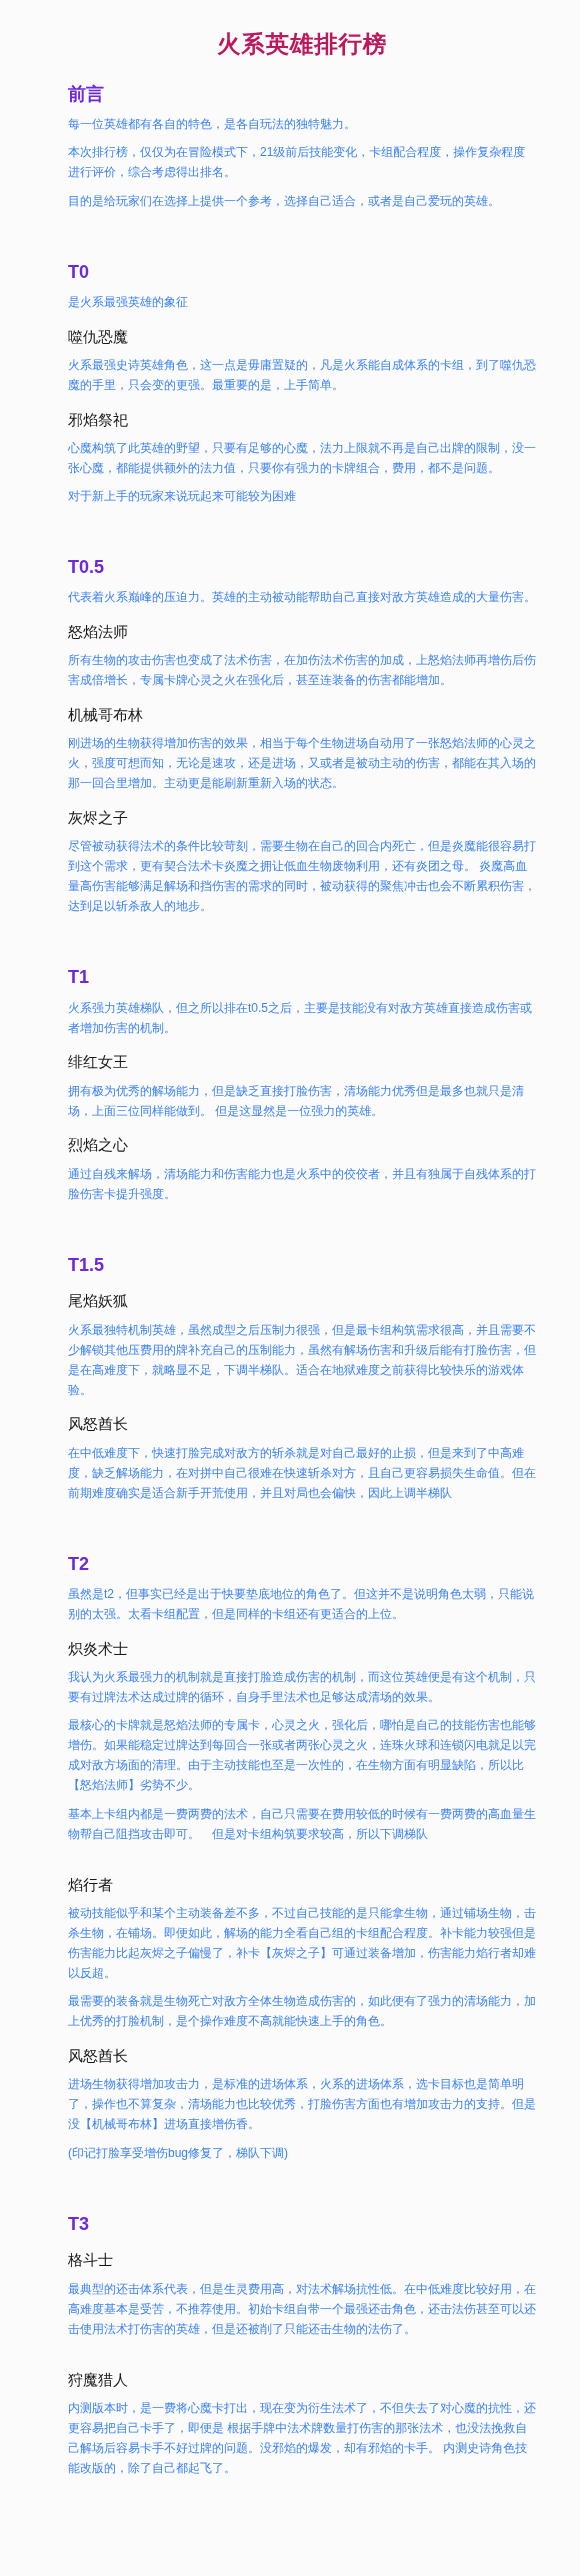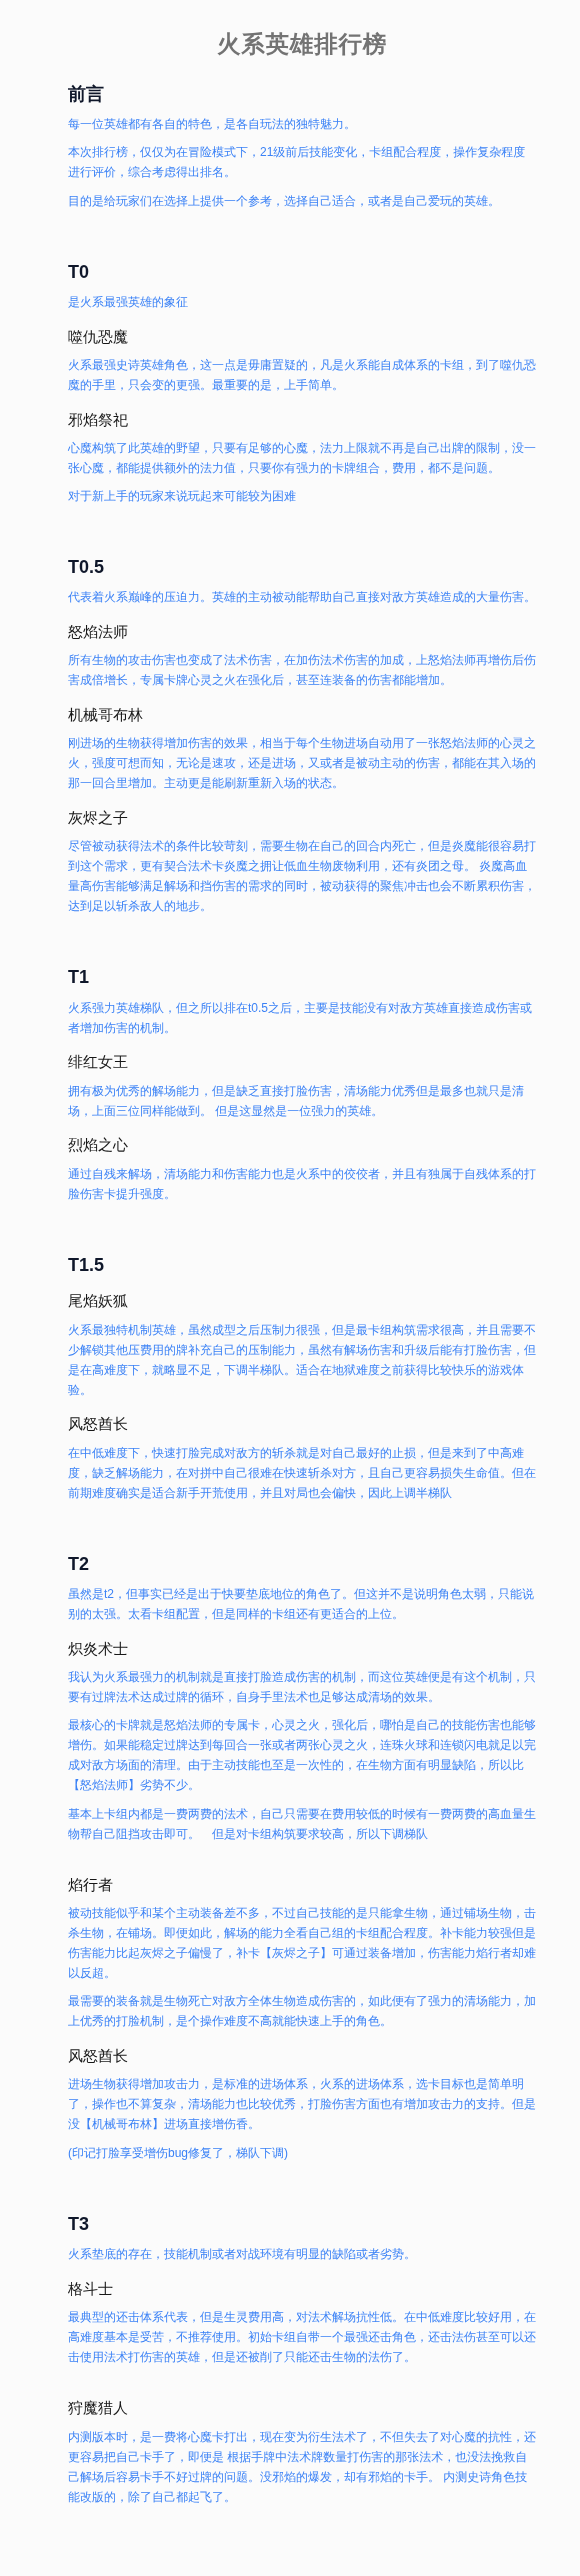--- a/index.html
+++ b/index.html
@@ -21,30 +21,30 @@
     flex: 1;
     display: flex;
     flex-direction: column;
     padding: 16.7px 44px 36px 68px;
     box-sizing: border-box;
   }
   h1.doc-title {
     font-size: 23.5px;
     line-height: 30px;
     font-weight: 700;
-    color: #737373;
+    color: #be185d;
     text-align: center;
     margin: 12px 0 0;
     letter-spacing: 0.8px;
   }
   h2.sec-heading {
     font-size: 18px;
     line-height: 24px;
     font-weight: 700;
-    color: #0f172a;
+    color: #6d28d9;
     margin: 23px 0 0;
   }
   h3.hero-heading {
     font-size: 15px;
     line-height: 21px;
     font-weight: 400;
     color: #181818;
     margin: 13.7px 0 0;
   }
   p.para {
@@ -115,21 +115,20 @@
     <div class="gap-sm"></div>
     <h3 class="hero-heading">焰行者</h3>
     <p class="para">被动技能似乎和某个主动装备差不多，不过自己技能的是只能拿生物，通过铺场生物，击杀生物，在铺场。即便如此，解场的能力全看自己组的卡组配合程度。补卡能力较强但是伤害能力比起灰烬之子偏慢了，补卡【灰烬之子】可通过装备增加，伤害能力焰行者却难以反超。</p>
     <p class="para">最需要的装备就是生物死亡对敌方全体生物造成伤害的，如此便有了强力的清场能力，加上优秀的打脸机制，是个操作难度不高就能快速上手的角色。</p>
     <h3 class="hero-heading">风怒酋长</h3>
     <p class="para">进场生物获得增加攻击力，是标准的进场体系，火系的进场体系，选卡目标也是简单明了，操作也不算复杂，清场能力也比较优秀，打脸伤害方面也有增加攻击力的支持。但是没【机械哥布林】进场直接增伤香。</p>
     <p class="para"> (印记打脸享受增伤bug修复了，梯队下调)</p>
 
     <div class="section-gap"></div>
     <h2 class="sec-heading">T3</h2>
-    <p class="para">火系垫底的存在，技能机制或者对战环境有明显的缺陷或者劣势。</p>
     <h3 class="hero-heading">格斗士</h3>
     <p class="para">最典型的还击体系代表，但是生灵费用高，对法术解场抗性低。在中低难度比较好用，在高难度基本是受苦，不推荐使用。初始卡组自带一个最强还击角色，还击法伤甚至可以还击使用法术打伤害的英雄，但是还被削了只能还击生物的法伤了。</p>
     <div class="gap-sm"></div>
     <h3 class="hero-heading">狩魔猎人</h3>
     <p class="para">内测版本时，是一费将心魔卡打出，现在变为衍生法术了，不但失去了对心魔的抗性，还更容易把自己卡手了，即便是 根据手牌中法术牌数量打伤害的那张法术，也没法挽救自己解场后容易卡手不好过牌的问题。没邪焰的爆发，却有邪焰的卡手。 内测史诗角色技能改版的，除了自己都起飞了。</p>
 
   </div>
 </div>
 
 

